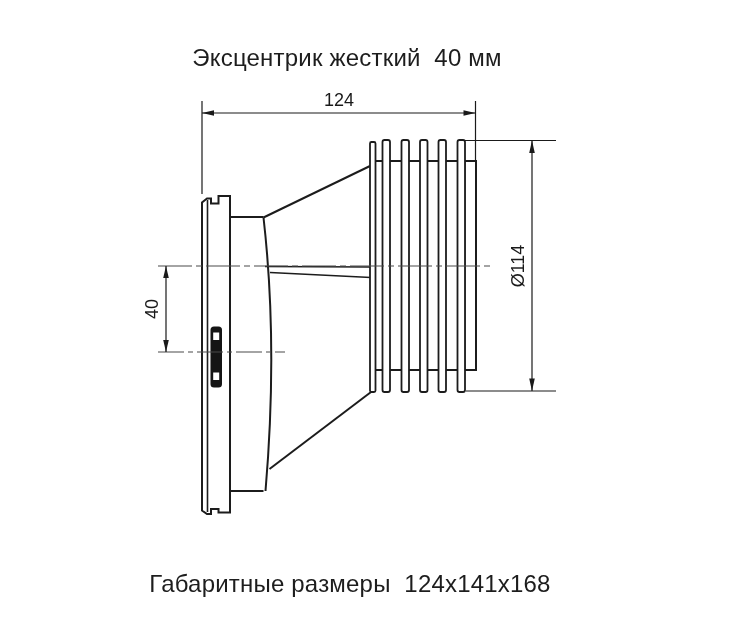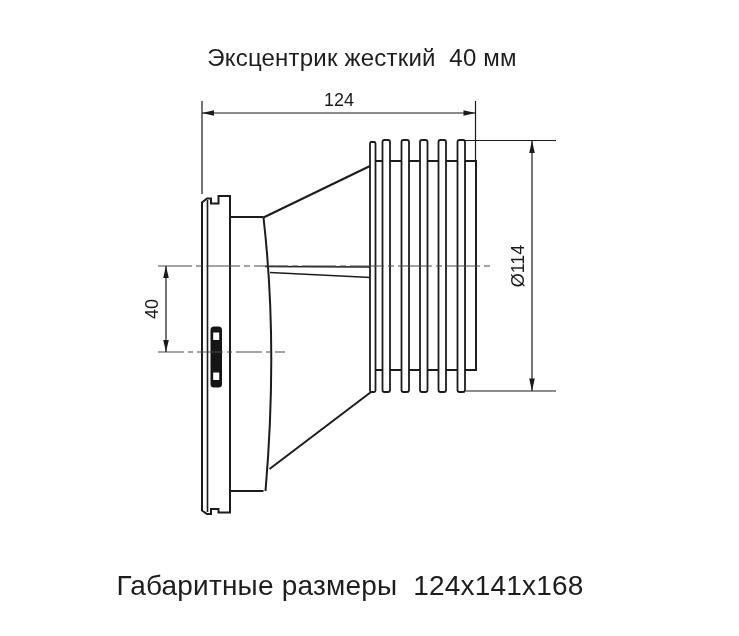--- a/index.html
+++ b/index.html
@@ -6,25 +6,25 @@
   .page{
     position:relative;
     width:739px;height:636px;
     background:#ffffff;
     font-family:"Liberation Sans", sans-serif;
     overflow:hidden;
   }
   .title{
     position:absolute;top:44px;left:0;width:694px;
     text-align:center;font-size:24px;color:#1d1d1d;
-    white-space:pre;letter-spacing:0.2px;padding-left:15px;
+    white-space:pre;letter-spacing:0.2px;
   }
   .footer{
     position:absolute;top:570px;left:0;width:700px;
-    text-align:center;font-size:28px;color:#1d1d1d;
+    text-align:center;font-size:24px;color:#1d1d1d;
     white-space:pre;letter-spacing:0.2px;
   }
   svg{position:absolute;top:0;left:0;}
   .outline{stroke:#1c1c1c;stroke-width:2;fill:none;stroke-linejoin:miter;stroke-linecap:butt;}
   .outline-fill{stroke:#1c1c1c;stroke-width:2;fill:#ffffff;}
   .thinline{stroke:#1c1c1c;stroke-width:1.6;fill:none;}
   .fin{stroke:#1c1c1c;stroke-width:1.8;fill:#ffffff;}
   .dim{stroke:#1a1a1a;stroke-width:1.2;fill:none;}
   .arrow{fill:#1a1a1a;stroke:none;}
   .center{stroke:#4a4a4a;stroke-width:1.1;fill:none;}

